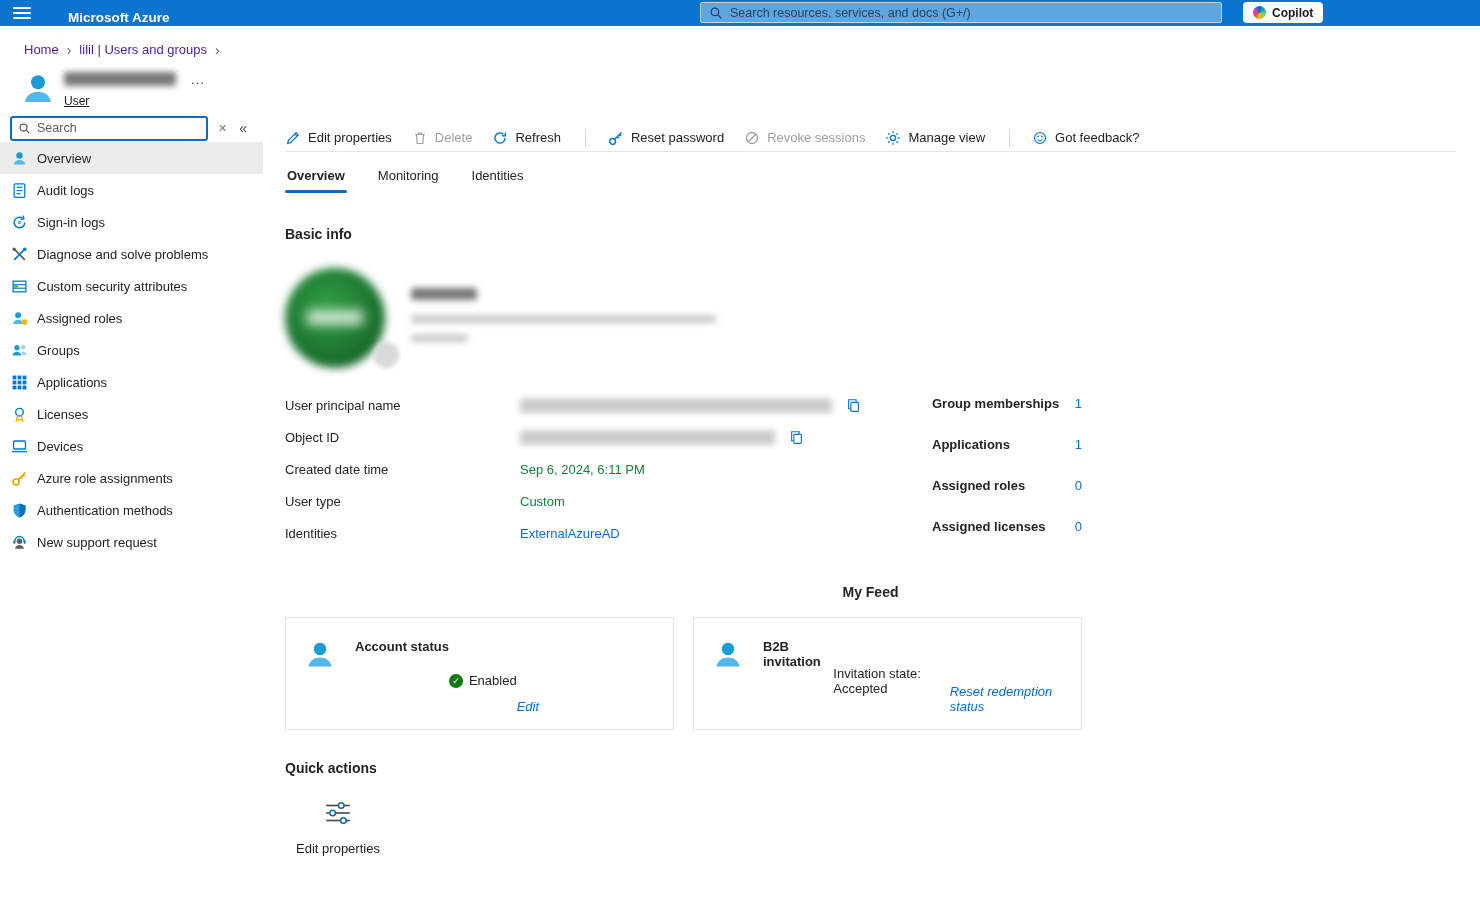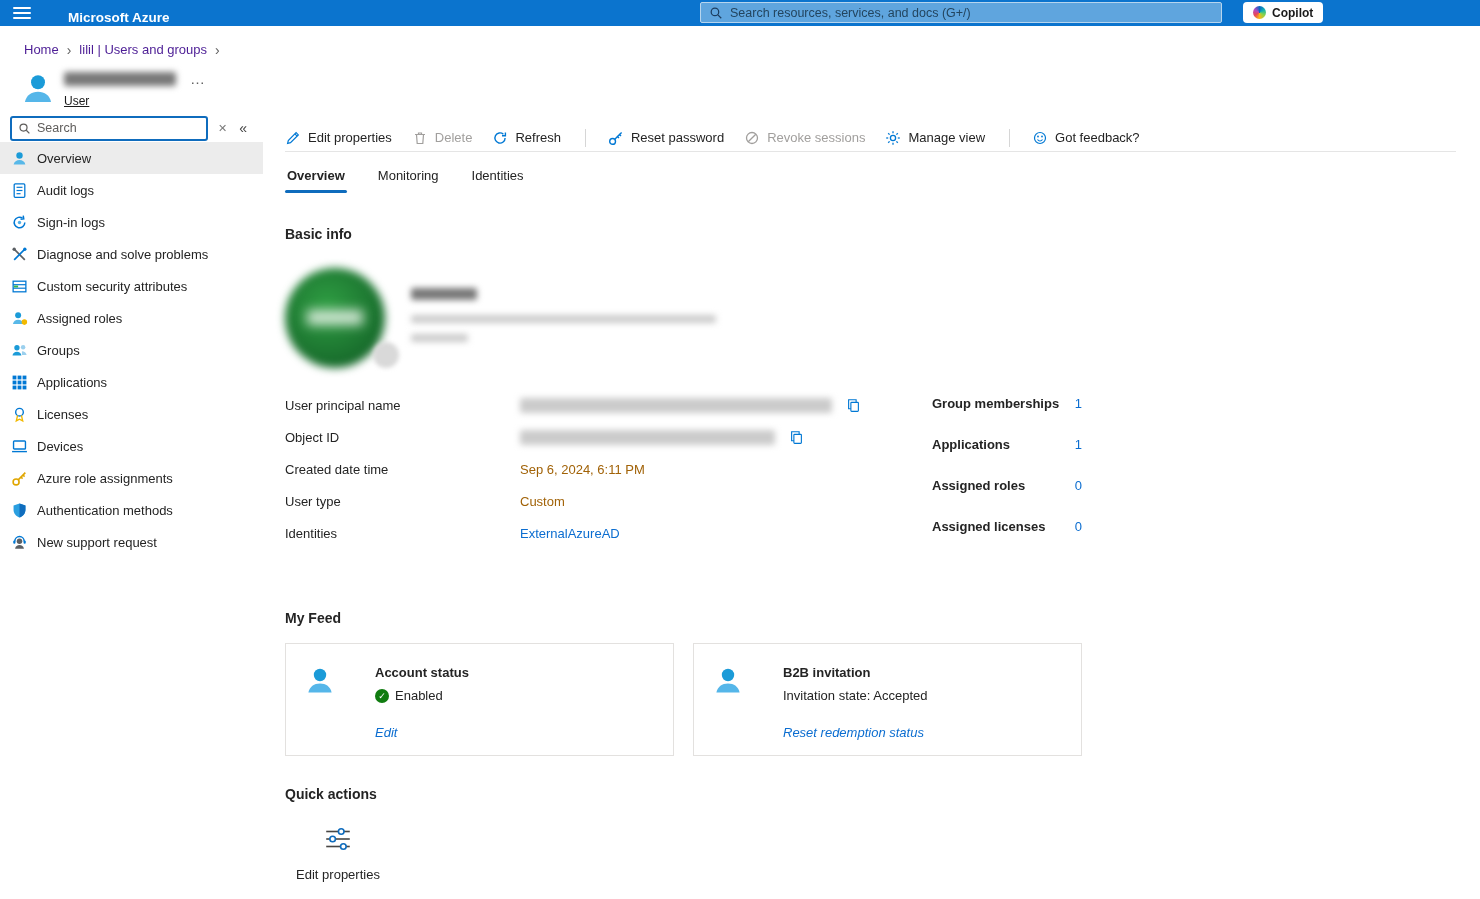--- a/index.html
+++ b/index.html
@@ -66,58 +66,58 @@
   .cmd-divider { width:1px; height:18px; background:#d6d6d6; margin:0 22px 0 4px; }
 
   .tabs { display:flex; gap:29px; margin-top:14px; }
   .tab { padding:2px 2px 10px 2px; cursor:pointer; position:relative; color:#242424; }
   .tab.active { font-weight:700; }
   .tab.active::after { content:""; position:absolute; left:0; right:0; bottom:0;
     height:3px; background:#0f6cbd; border-radius:2px; }
 
   .section-title { font-size:14px; font-weight:700; color:#242424; }
   .t-basic { margin-top:33px; }
-  .t-feed { margin-top:50px; }
+  .t-feed { margin-top:24px;text-align:center; }
   .t-qa { margin-top:30px; }
 
   
   .avatar-block { display:flex; margin-top:26px; }
   .big-avatar-wrap { position:relative; width:100px; height:100px; margin-right:26px; flex:none; }
   .big-avatar { width:100px; height:100px; border-radius:50%;
     background:radial-gradient(circle at 42% 38%, #2f9e43, #16682a 75%); filter:blur(4px); }
   .big-avatar-smear { position:absolute; left:22px; top:42px; width:56px; height:15px;
     background:#eef6ee; opacity:.85; filter:blur(6px); }
   .avatar-badge { position:absolute; right:-14px; bottom:0; width:26px; height:26px;
     border-radius:50%; background:#d9d9d9; filter:blur(2px); }
   .avatar-lines { margin-top:20px; }
   .al-1 { width:66px; height:12px; margin-bottom:15px; }
   .al-2 { width:305px; height:8px; margin-bottom:11px; }
   .al-3 { width:57px; height:8px; }
 
   .basic-grid { display:flex; margin-top:26px; align-items:flex-start; }
   .fields { width:600px; flex:none; }
   .field-row { display:flex; align-items:center; min-height:22px; margin-bottom:10px; }
   .field-label { width:235px; flex:none; color:#242424; }
-  .field-value { display:flex; align-items:center; gap:14px; color:#a16207; }
+  .field-value { display:flex; align-items:center; gap:14px; color:#15803d; }
   .v-redact-1 { width:312px; height:15px; }
   .v-redact-2 { width:255px; height:15px; }
   .copy-btn { cursor:pointer; }
   a.link, .link { color:#0b6dd0; text-decoration:none; cursor:pointer; }
 
   .stats { width:150px; margin-left:47px; flex:none; margin-top:2px; }
   .stat-row { display:flex; align-items:baseline; margin-bottom:26px; }
   .stat-label { font-weight:700; color:#242424; }
   .stat-value { margin-left:auto; }
 
   
   .cards { display:flex; gap:19px; margin-top:17px; }
   .card { width:389px; height:113px; border:1px solid #e3e1df; background:#fff;
     padding:21px 18px 15px 18px; display:flex; }
   .card-icon { width:32px; height:32px; margin-right:19px; flex:none; }
-  .card-body { display:flex; flex-direction:column; flex:1;margin-left:20px; }
+  .card-body { display:flex; flex-direction:row; flex:1; }
   .card-title { font-weight:700; }
   .card-status { margin-top:8px; display:flex; align-items:center; gap:6px; }
   .check-circle { width:14px; height:14px; border-radius:50%; background:#107c10; color:#fff;
     font-size:9px; display:flex; align-items:center; justify-content:center; flex:none; }
   .card-action { margin-top:auto;font-style:italic; }
 
   
   .quick-action { margin-top:22px; width:106px; display:flex; flex-direction:column;
     align-items:center; cursor:pointer; }
   .qa-label { margin-top:13px; color:#242424; }

